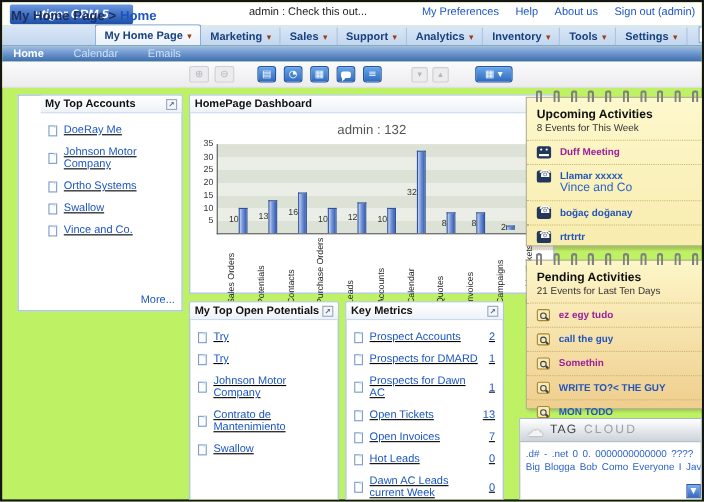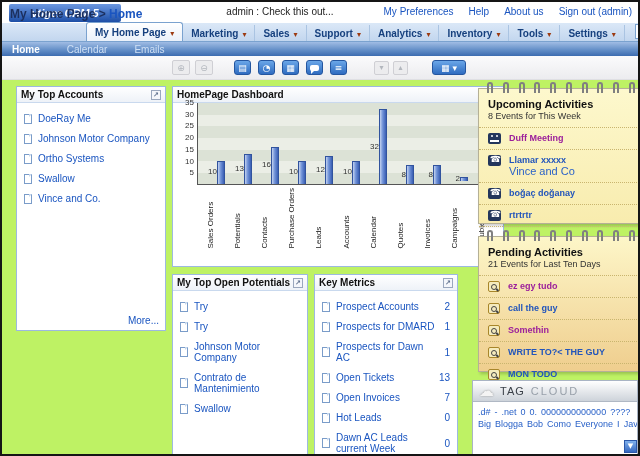--- a/index.html
+++ b/index.html
@@ -43,24 +43,24 @@
   .chat-icon::after{content:"";position:absolute;left:1px;bottom:-3px;border:2px solid transparent;border-top-color:#fff;border-left-color:#fff;}
   .down-arrow-icon::before{content:"▾";} .up-arrow-icon::before{content:"▴";}
   .wbtn { width:34px; height:15px; background:linear-gradient(180deg,#6aa6e8,#2f6cc0); border:1px solid #2456a0; border-radius:3px; color:#fff; font-size:9px; display:flex; align-items:center; justify-content:center; gap:3px; cursor:pointer; font-family:"DejaVu Sans",sans-serif; }
 
   
   .panel { position:absolute; border:1px solid #9db9e0; background:#fff; }
   .phead { height:16px; background:linear-gradient(#ffffff,#eef2f8); border-bottom:1px solid #c9d9ee; display:flex; align-items:center; padding:0 4px; font-size:10px; font-weight:bold; color:#111; }
   .popout { margin-left:auto; width:10px; height:10px; border:1px solid #9aa7bd; background:#f4f6fa; color:#5a6c8a; font-size:7px; line-height:8px; text-align:center; cursor:pointer; }
   .popout::before { content:"↗"; font-family:"DejaVu Sans",sans-serif; }
 
-  #accounts { left:14px; top:84px; width:150px; height:245px; }
+  #accounts { left:14px; top:84px; width:150px; height:197px;padding-left:20px; }
   #potentials { left:170px; top:272px; width:136px; height:190px; }
   #metrics { left:312px; top:272px; width:144px; height:190px; }
-  .plist { padding:10px 7px 0 7px; }
+  .plist { padding:10px 7px 0 7px;text-decoration:underline; }
   .lrow { display:flex; align-items:center; gap:6px; margin-bottom:9px; font-size:10px; color:#1a55c0; cursor:pointer; }
   .doc-icon { width:8px; height:10px; border:1px solid #7a9cc9; background:#fff; position:relative; flex-shrink:0; }
   .doc-icon::before { content:""; position:absolute; right:-1px; top:-1px; border-left:3px solid #c4d6ec; border-bottom:3px solid transparent; }
   .more { position:absolute; right:6px; bottom:4px; font-size:10px; color:#1a55c0; cursor:pointer; }
   .metric-val { margin-left:auto; }
 
   
   #dashboard { left:170px; top:84px; width:332px; height:181px; }
   #chart-title { text-align:center; font-size:12px; color:#555; margin:8px 0 6px; }
   .chart-grid { display:flex; padding:0 8px 0 4px; }
@@ -265,20 +265,21 @@
         </div>
       </div>
     <span class="more">More...</span>
   </div>
 
   <div class="panel" id="dashboard">
     <div class="phead">
       <span>HomePage Dashboard</span>
       <span class="popout"></span>
     </div>
+    <div id="chart-title">admin : 132</div>
     <div class="chart-grid">
       <div class="yaxis" id="yaxis">
           <span class="ytick" style="bottom: 7.7px;">5</span>
           <span class="ytick" style="bottom: 19.4px;">10</span>
           <span class="ytick" style="bottom: 31.1px;">15</span>
           <span class="ytick" style="bottom: 42.9px;">20</span>
           <span class="ytick" style="bottom: 54.6px;">25</span>
           <span class="ytick" style="bottom: 66.3px;">30</span>
           <span class="ytick" style="bottom: 78px;">35</span>
         </div>

